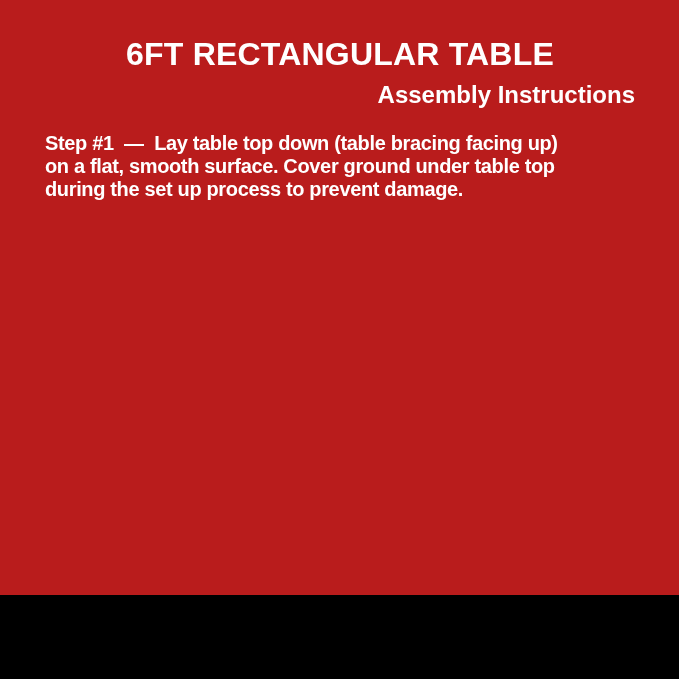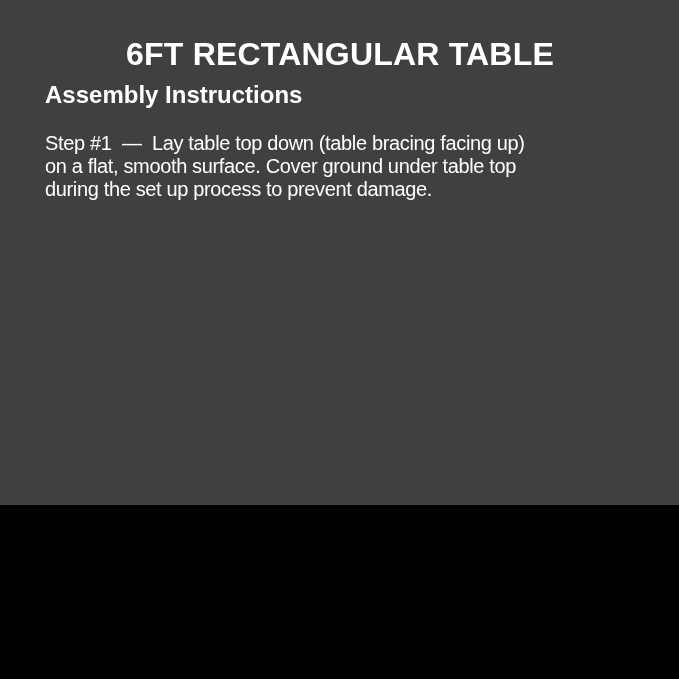--- a/index.html
+++ b/index.html
@@ -10,50 +10,50 @@
     width: 679px;
     height: 679px;
     background: #000000;
     color: #ffffff;
     font-family: "Liberation Sans", sans-serif;
     overflow: hidden;
   }
   .poster {
     box-sizing: border-box;
     width: 679px;
-    height: 505px;
+    height: 595px;
     padding: 34px 44px 16px 45px;
-    background: #404040;
+    background: #b91c1c;
   }
   .title {
     margin: 0;
     text-align: center;
     font-size: 32px;
     line-height: 40px;
     font-weight: 800;
     letter-spacing: 0.2px;
     color: #ffffff;
     white-space: nowrap;
   }
   .subtitle {
     margin: 6px 0 0 0;
-    text-align: left;
+    text-align: right;
     font-size: 24px;
     line-height: 30px;
     font-weight: 700;
     color: #ffffff;
   }
   .steps {
     margin-top: 22px;
   }
   .step {
     margin: 0 0 21px 0;
     font-size: 20px;
     line-height: 23px;
-    font-weight: 400;
+    font-weight: 700;
     letter-spacing: -0.35px;
     color: #ffffff;
     white-space: pre-line;
   }
 </style>
 </head>
 <body>
 
 <div class="poster">
   <h1 class="title">6FT RECTANGULAR TABLE</h1>

